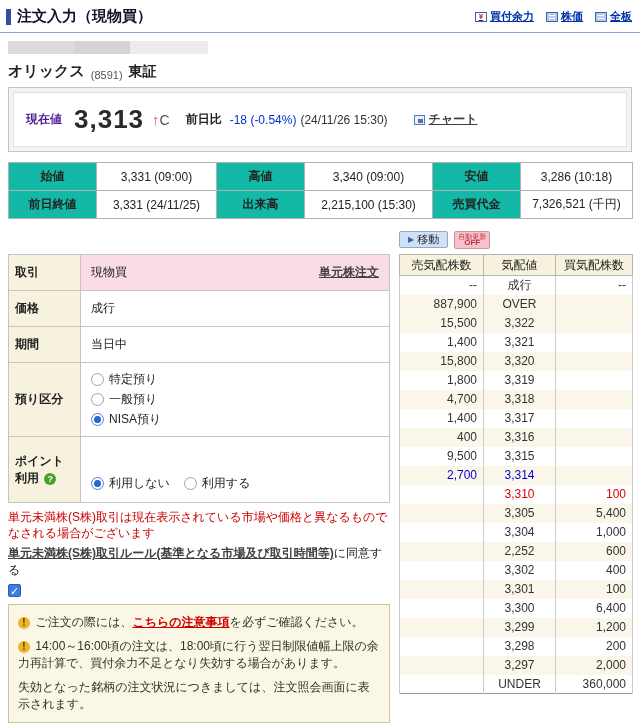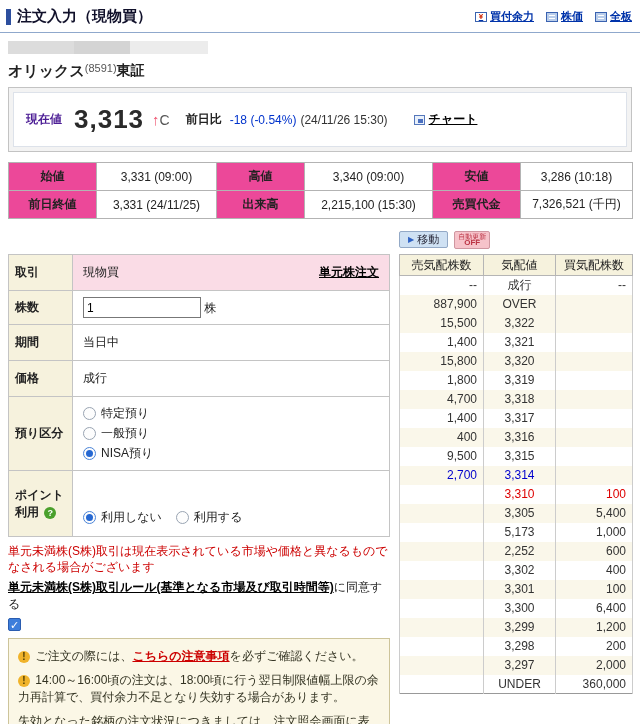--- a/index.html
+++ b/index.html
@@ -2,21 +2,21 @@
 <html><head>
 <meta charset="utf-8">
 <style>
   * { margin:0; padding:0; box-sizing:border-box; }
   html,body { background:#fff; }
   body {
     width:640px; height:724px; overflow:hidden;
     font-family:"Liberation Sans","DejaVu Sans",sans-serif;
     font-size:12px; color:#222;
   }
-  a, .link { color:#000000; text-decoration:underline; cursor:pointer; }
+  a, .link { color:#404040; text-decoration:underline; cursor:pointer; }
 
   
   .titlebar { display:flex; justify-content:space-between; align-items:center;
     padding:7px 8px 6px 6px; border-bottom:1px solid #8fa8cc; }
   .title-wrap { display:flex; align-items:center; gap:6px; }
   .title-mark { width:5px; height:16px; background:#2d4f9e; }
   .page-title { font-size:15px; font-weight:bold; color:#10102a; }
   .top-links { display:flex; gap:12px; align-items:center; }
   .top-link { display:flex; gap:3px; align-items:center; color:#0033aa;
     font-weight:bold; font-size:11px; text-decoration:underline; cursor:pointer; }
@@ -26,21 +26,21 @@
     height:1px; background:#fff; box-shadow:0 3px 0 #fff; }
   .yen-icon { width:12px; height:10px; background:#fff; border:1px solid #3a62b0;
     color:#cc2200; font-size:8px; line-height:8px; text-align:center; font-weight:bold;
     display:inline-block; }
 
   
   .redacted { margin:8px 8px 0; display:flex; height:13px; }
   .redacted span:nth-child(1){ width:66px; background:#dcdcdc; }
   .redacted span:nth-child(2){ width:56px; background:#d4d4d4; }
   .redacted span:nth-child(3){ width:78px; background:#ececec; }
-  .stock-line { margin:8px 8px 0; display:flex; align-items:flex-start; }
+  .stock-line { margin:8px 8px 0; display:flex; align-items:flex-end; gap:6px; }
   .stock-name { font-size:15px; font-weight:bold; color:#222; }
   .stock-code { font-size:11px; color:#555; }
   .stock-market { font-size:14px; font-weight:bold; color:#222; }
 
   
   .quote-outer { margin:6px 8px 0; border:1px solid #c3c3c3; background:#f3f3f3; padding:4px; }
   .quote-inner { border:1px solid #dde2ea; background:#fff; padding:11px 12px;
     display:flex; align-items:center; }
   .q-label { font-weight:bold; color:#4c1d95; }
   .q-price { font-size:26px; font-weight:bold; color:#2a2a2a; margin-left:12px; letter-spacing:1px; }
@@ -51,21 +51,21 @@
   .q-time { color:#333; margin-left:4px; }
   .chart-link { display:flex; align-items:center; gap:4px; margin-left:26px; font-weight:bold; }
   .win-icon { width:11px; height:10px; border:1px solid #5577bb; background:#e8f0fa;
     position:relative; display:inline-block; }
   .win-icon::after { content:""; position:absolute; right:1px; bottom:1px; width:5px;
     height:4px; background:#4a6fc0; }
 
   
   .summary { margin:10px 8px 0; border-collapse:collapse; width:624px; table-layout:fixed; }
   .summary td { border:1px solid #b3b3b3; height:28px; text-align:center; font-size:12px; }
-  .summary .s-label { background:#ec4899; font-weight:bold; color:#222; }
+  .summary .s-label { background:#14b8a6; font-weight:bold; color:#222; }
   .summary .s-value { background:#fff; color:#222; }
 
   
   .main { display:flex; padding:0 8px; margin-top:10px; gap:9px; }
   .left-col { width:382px; margin-top:25px; }
   .right-col { width:233px; }
 
   
   .board-controls { height:21px; margin-bottom:4px; display:flex; gap:6px; align-items:center; }
   .move-btn { height:17px; padding:0 8px; background:#cfe1f3; border:1px solid #93a9c6;
@@ -74,21 +74,21 @@
   .move-play { color:#2f62c4; font-size:8px; }
   .auto-btn { height:18px; padding:0 3px; background:#f6c3ca; border:1px solid #cf96a0;
     border-radius:2px; display:inline-flex; flex-direction:column; justify-content:center;
     line-height:1; color:#bb3344; cursor:pointer; }
   .auto-line1 { font-size:7px; }
   .auto-line2 { font-size:8px; font-weight:bold; margin-top:-1px; text-align:center; }
 
   
   .form-table { width:100%; border-collapse:collapse; border:1px solid #a8a8a8; }
   .form-table td { border:1px solid #c4c4c4; vertical-align:middle; }
-  .flabel { width:64px; background:#f6f2dd; font-weight:bold; padding:6px 6px; font-size:12px; color:#222;margin-left:12px; }
+  .flabel { width:72px; background:#f6f2dd; font-weight:bold; padding:6px 6px; font-size:12px; color:#222;margin-left:12px; }
   .fvalue { background:#fff; padding:9px 10px; }
   .row-trade .fvalue { background:#fadce6; }
   .trade-cell { display:flex; justify-content:space-between; align-items:center; }
   .qty-input { width:118px; height:21px; border:1px solid #777; padding:1px 3px;
     font-size:12px; font-family:inherit; }
   .radio-item { display:inline-flex; align-items:center; margin-right:14px;margin-top:29px; }
   .v-opts .radio-item { display:flex; margin:3px 0; }
   .radio { display:inline-block; width:13px; height:13px; border-radius:50%;
     border:1px solid #99a4b2; background:#fdfdfd; margin-right:5px; position:relative; flex:0 0 13px; }
   .radio.sel { border-color:#4a84d8; }
@@ -221,33 +221,26 @@
           <tr class="row-trade">
         <td class="flabel">取引</td>
         <td class="fvalue">
           <div class="trade-cell">
             <span>現物買</span>
             <span class="link" style="font-weight:bold">単元株注文</span>
           </div>
         </td>
       </tr>
       <tr>
-        <td class="flabel">株数</td>
-        <td class="fvalue" style="padding:6px 10px;">
-          <input class="qty-input" type="text" value="1" style="">
-          <span>株</span>
-        </td>
+        <td class="flabel">価格</td>
+        <td class="fvalue">成行</td>
       </tr>
       <tr>
         <td class="flabel">期間</td>
         <td class="fvalue">当日中</td>
-      </tr>
-      <tr>
-        <td class="flabel">価格</td>
-        <td class="fvalue">成行</td>
       </tr>
       <tr>
         <td class="flabel">預り区分</td>
         <td class="fvalue v-opts" style="padding:5px 10px;">
               <span class="radio-item">
                 <span class="radio"></span>
                 <span>特定預り</span>
               </span>
               <span class="radio-item">
                 <span class="radio"></span>
@@ -383,21 +376,21 @@
             <td class="price">3,310</td>
             <td class="qty">100</td>
           </tr>
           <tr class="stripe">
             <td class="qty"></td>
             <td class="price">3,305</td>
             <td class="qty">5,400</td>
           </tr>
           <tr class="">
             <td class="qty"></td>
-            <td class="price">5,173</td>
+            <td class="price">3,304</td>
             <td class="qty">1,000</td>
           </tr>
           <tr class="stripe">
             <td class="qty"></td>
             <td class="price">2,252</td>
             <td class="qty">600</td>
           </tr>
           <tr class="">
             <td class="qty"></td>
             <td class="price">3,302</td>

